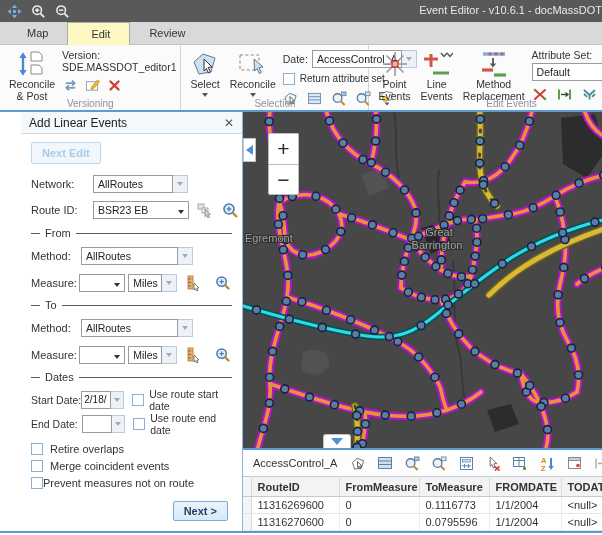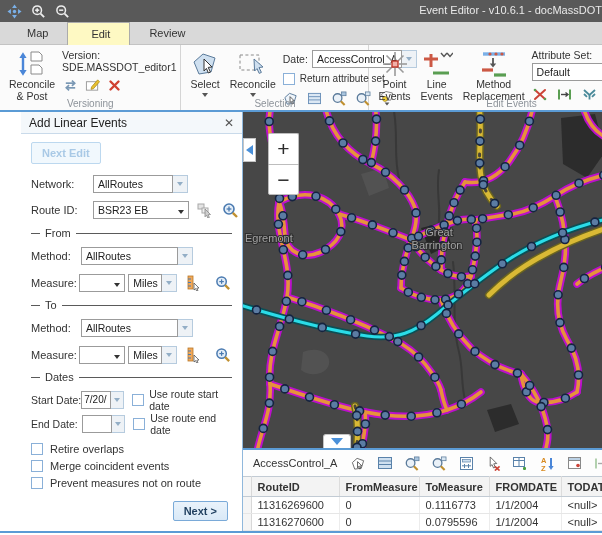--- a/index.html
+++ b/index.html
@@ -484,21 +484,21 @@
         </span>
       </div>
 
       <div class="sep">
           <span>Dates</span>
         </div>
 
       <div class="row frow" style="margin-bottom:4px;font-size:10.5px">
         <span style="width:56px">Start Date:</span>
         <span class="combo">
-          <span class="val" style="width:30px;font-size:10px;padding:0 2px">7/20/</span>
+          <span class="val" style="width:30px;font-size:10px;padding:0 2px">2/18/</span>
           <span class="dbtn" style="width:13px">
               <span class="caret-dn"></span>
             </span>
         </span>
         <span class="cb" style="margin-left:8px"></span>
         <span style="margin-left:5px">Use route start date</span>
       </div>
       <div class="row frow" style="font-size:10.5px">
         <span style="width:56px">End Date:</span>
         <span class="combo">
@@ -512,21 +512,21 @@
       </div>
 
       <div class="row" style="height:17px;gap:7px">
         <span class="cb"></span>
         <span>Retire overlaps</span>
       </div>
       <div class="row" style="height:17px;gap:7px">
         <span class="cb"></span>
         <span>Merge coincident events</span>
       </div>
-      <div class="row" style="height:17px;gap:7px">
+      <div class="row" style="height:17px;">
         <span class="cb"></span>
         <span>Prevent measures not on route</span>
       </div>
 
       <div class="row nextrow">
         <div class="pbtn" style="height:20px">Next &gt;</div>
       </div>
     </div>
   </div>
 

